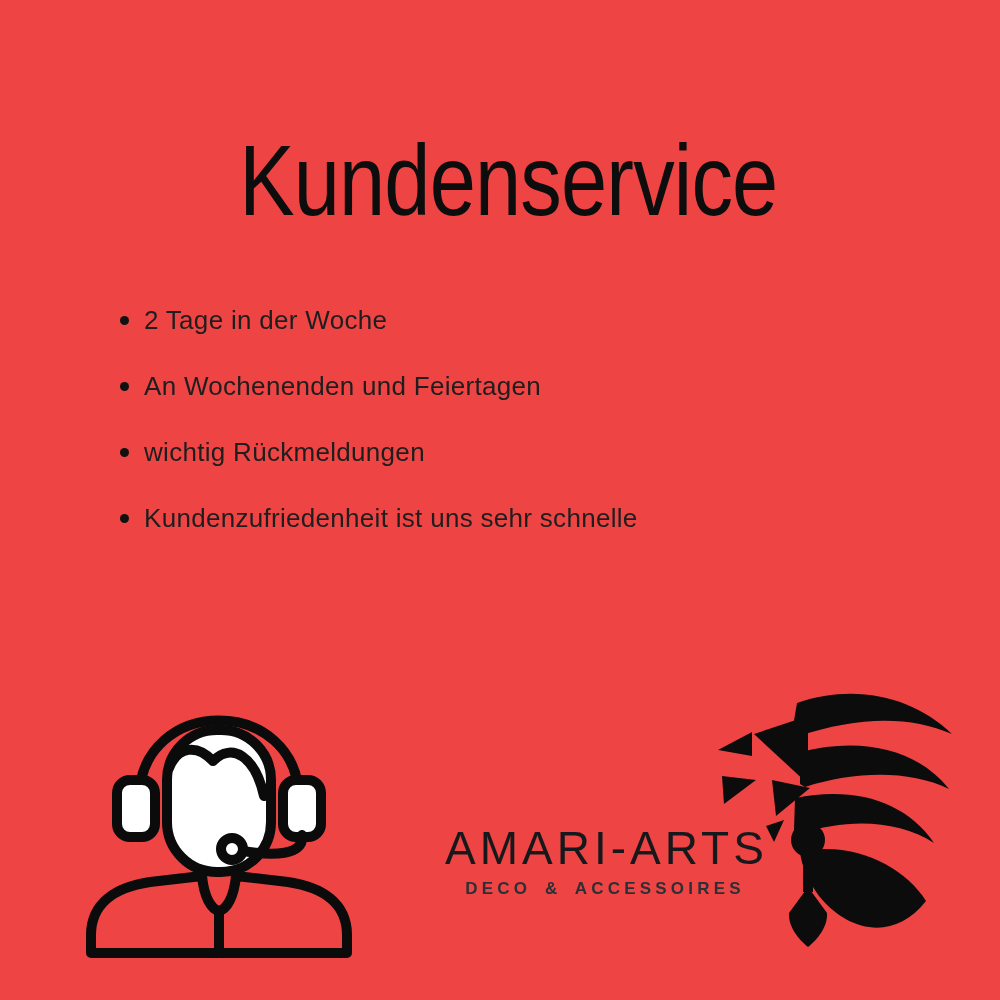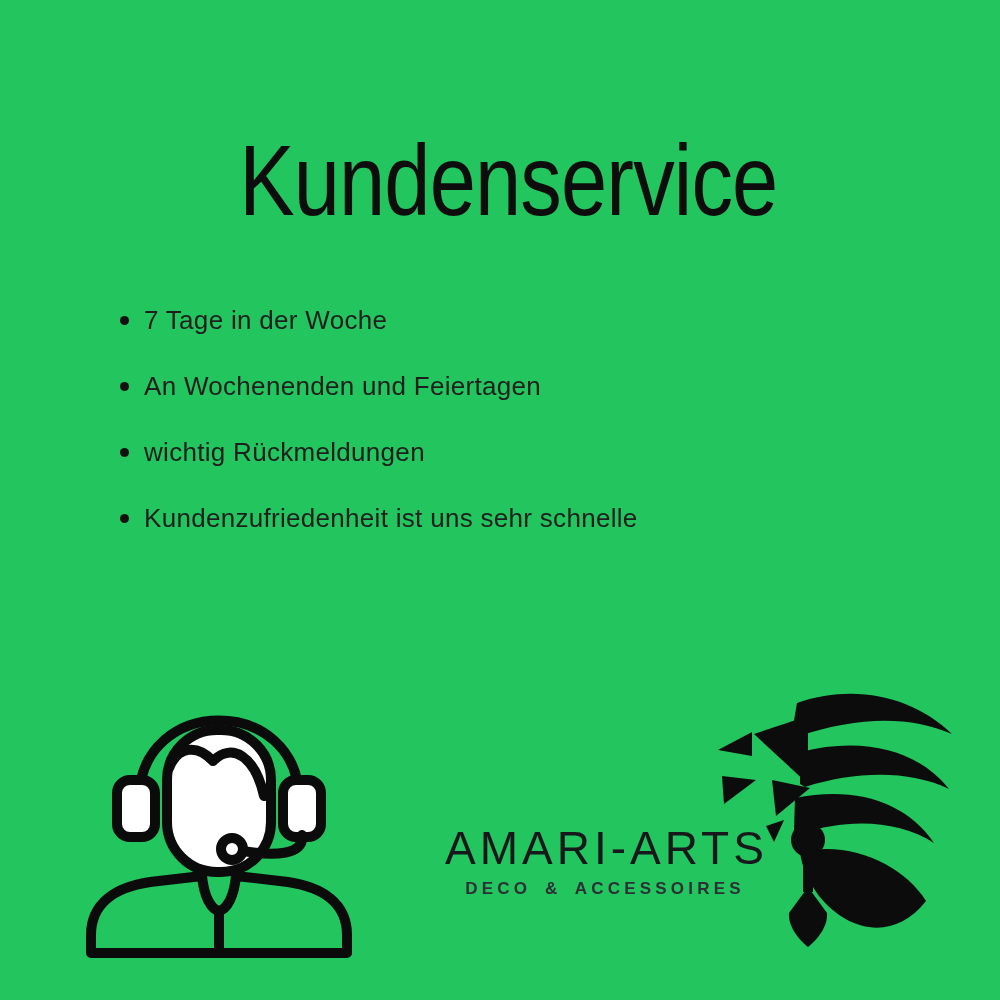--- a/index.html
+++ b/index.html
@@ -1,21 +1,21 @@
 <!DOCTYPE html>
 <html><head>
 <meta charset="utf-8">
 <style>
   * { margin: 0; padding: 0; box-sizing: border-box; }
   html, body { background: #ffffff; }
   .canvas {
     position: relative;
     width: 1000px;
     height: 1000px;
-    background: #22c55e;
+    background: #ef4444;
     overflow: hidden;
     font-family: "Liberation Sans", sans-serif;
     color: #1e1e1e;
   }
   .title {
     position: absolute;
     top: 130px;
     left: 0;
     right: 0;
     text-align: center;
@@ -96,21 +96,21 @@
 </head>
 <body>
 
 <main class="canvas">
 
   <h1 class="title">Kundenservice</h1>
 
   <ul class="bullet-list">
     <li>
       <span class="dot"></span>
-      <span>7 Tage in der Woche</span>
+      <span>2 Tage in der Woche</span>
     </li>
     <li>
       <span class="dot"></span>
       <span>An Wochenenden und Feiertagen</span>
     </li>
     <li>
       <span class="dot"></span>
       <span>wichtig Rückmeldungen</span>
     </li>
     <li>

